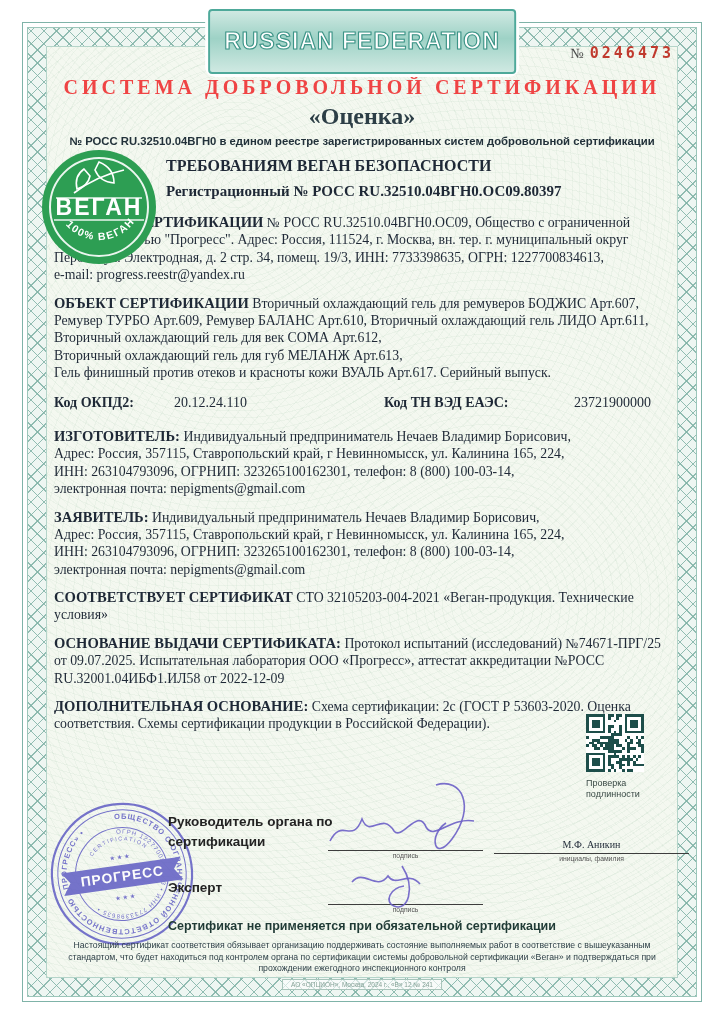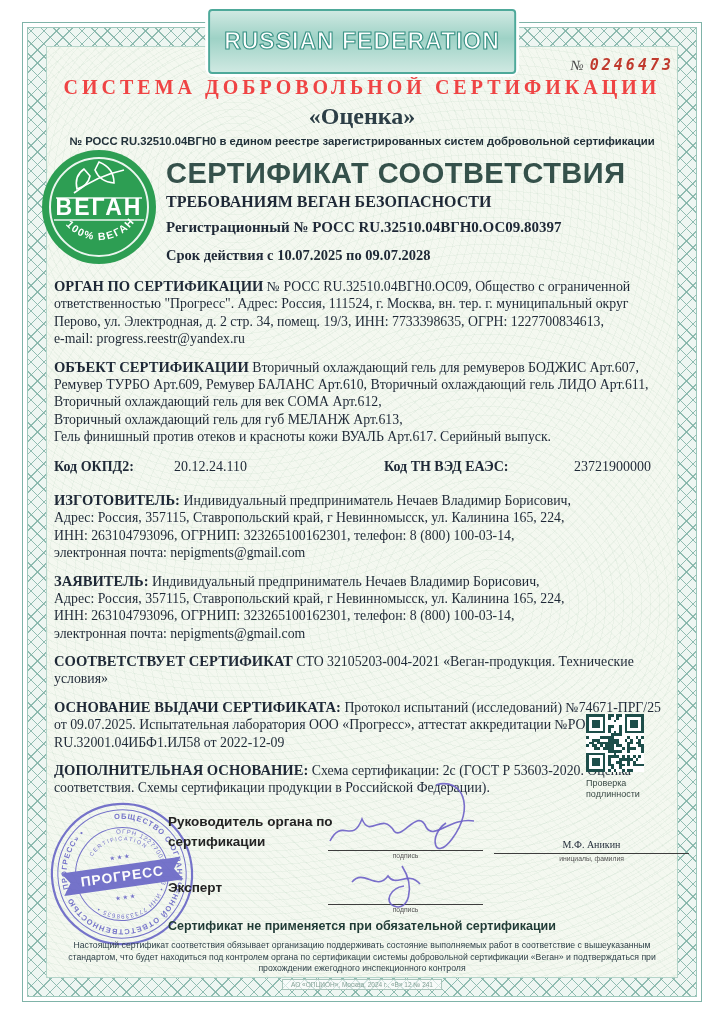--- a/index.html
+++ b/index.html
@@ -33,21 +33,21 @@
     background:#ffffff; padding:3px; border-radius:10px; z-index:5;
   }
   .badge {
     border:2px solid #4ea99a; border-radius:4px; padding:17px 14px;
     background:linear-gradient(180deg,#cfe9e2,#9ed2c6 45%,#cfe9e2);
     font-family:"Liberation Sans", sans-serif; font-weight:800; font-size:23px;
     letter-spacing:1px; color:#ffffff; -webkit-text-stroke:1.1px #3d9487;
     text-shadow:0 0 1px #3d9487; white-space:nowrap;
   }
   .cert-number {
-    position:absolute; top:56px; right:50px; z-index:5; white-space:nowrap;font-style:italic;
+    position:absolute; top:44px; right:50px; z-index:5; white-space:nowrap;
   }
   .cert-number .nosign { font-size:14px; color:#4b4b4b; margin-right:6px; }
   .cert-number .digits {
     font-family:"DejaVu Sans Mono", monospace; font-weight:bold; font-size:15px;
     letter-spacing:3px; color:#c03a2e;
   }
   
   .content { position:absolute; inset:46px; padding:0 8px; }
   .system-title {
     margin-top:30px; text-align:center; font-size:20px; letter-spacing:4px;
@@ -146,24 +146,22 @@
       <line x1="18" y1="52" x2="104" y2="52" stroke="#ffffff" stroke-width="1.4" opacity=".9"></line>
       <line x1="16" y1="74" x2="106" y2="74" stroke="#ffffff" stroke-width="1.4" opacity=".9"></line>
       <text x="61" y="69" text-anchor="middle" font-family="Liberation Sans, sans-serif" font-weight="bold" font-size="23" letter-spacing="2" fill="#ffffff">ВЕГАН</text>
       <path id="vg-arc" d="M 20,66 A 44,44 0 0 0 102,66" fill="none"></path>
       <text font-family="Liberation Sans, sans-serif" font-size="10.5" font-weight="bold" fill="#ffffff" letter-spacing="1.5">
         <textPath href="#vg-arc" startOffset="14%">100% ВЕГАН</textPath>
       </text>
     </svg>
 
     <div class="title-block">
-      <div class="cert-title">СЕРТИФИКАТ СООТВЕТСТВИЯ</div>
       <div class="cert-subtitle">ТРЕБОВАНИЯМ ВЕГАН БЕЗОПАСНОСТИ</div>
       <div class="registration-line">Регистрационный № РОСС RU.32510.04ВГН0.ОС09.80397</div>
-      <div class="validity-line">Срок действия с 10.07.2025 по 09.07.2028</div>
     </div>
 
     <div class="sections">
       <p class="sec"><span class="lbl">ОРГАН ПО СЕРТИФИКАЦИИ</span> <span class="txt">№ РОСС RU.32510.04ВГН0.ОС09, Общество с ограниченной ответственностью "Прогресс". Адрес: Россия, 111524, г. Москва, вн. тер. г. муниципальный округ Перово, ул. Электродная, д. 2 стр. 34, помещ. 19/3, ИНН: 7733398635, ОГРН: 1227700834613,
 e-mail: progress.reestr@yandex.ru</span></p>
       <p class="sec"><span class="lbl">ОБЪЕКТ СЕРТИФИКАЦИИ</span> <span class="txt">Вторичный охлаждающий гель для ремуверов БОДЖИС Арт.607, Ремувер ТУРБО Арт.609, Ремувер БАЛАНС Арт.610, Вторичный охлаждающий гель ЛИДО Арт.611,
 Вторичный охлаждающий гель для век СОМА Арт.612,
 Вторичный охлаждающий гель для губ МЕЛАНЖ Арт.613,
 Гель финишный против отеков и красноты кожи ВУАЛЬ Арт.617. Серийный выпуск.</span></p>
 

